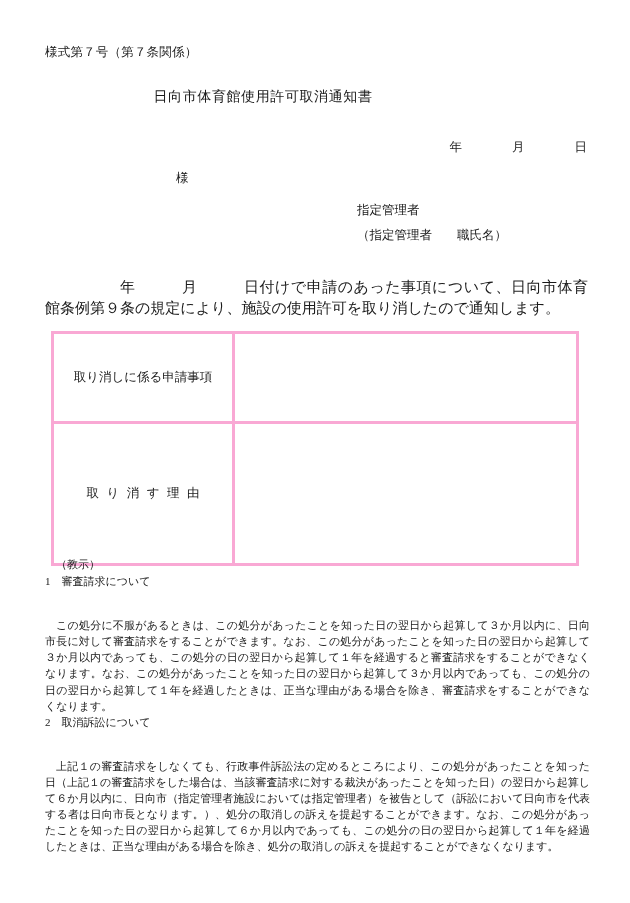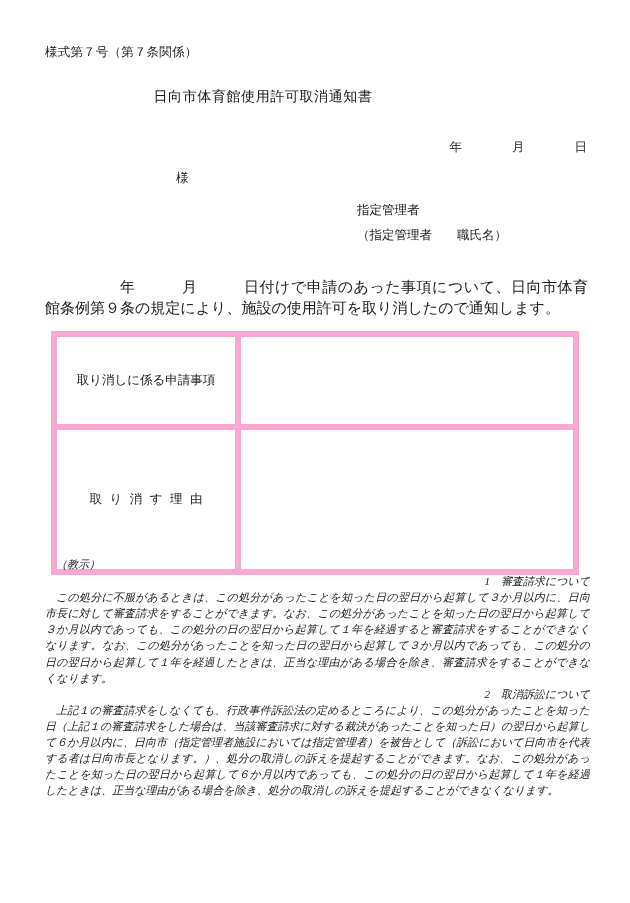--- a/index.html
+++ b/index.html
@@ -95,21 +95,21 @@
   
   .form-table {
     position: absolute;
     left: 51px;
     top: 331px;
     width: 528px;
     border-collapse: collapse;
     table-layout: fixed;
   }
   .form-table td {
-    border: 6px solid #f9a8d4;
+    border: 3px solid #f9a8d4;
     font-size: 12.5px;
     vertical-align: middle;
   }
   .cell-label {
     width: 158px;
     text-align: center;
     padding: 0 10px;
   }
   .cell-label.spread {
     letter-spacing: 0.6em;
@@ -120,39 +120,38 @@
   .cell-value { padding: 4px 8px; }
 
   
   .instructions {
     position: absolute;
     left: 45px;
     top: 556px;
     width: 545px;
     font-size: 11px;
     line-height: 16.1px;
-    font-style: italic;
   }
   .kyoji {
     text-indent: 1em;
     white-space: pre;
     margin-bottom: 1px;
   }
   .section {
     margin-bottom: 0;
   }
   .section-head {
     white-space: pre;
-    text-align: right;
   }
   .section-body {
     text-indent: 1em;
     text-align: justify;
     text-justify: inter-ideograph;
     white-space: pre-wrap;
+    margin-top: 28px;
   }
 </style>
 </head>
 <body>
 
 <div class="page">
 
   <div class="form-no">様式第７号（第７条関係）</div>
 
   <div class="doc-title">日向市体育館使用許可取消通知書</div>

